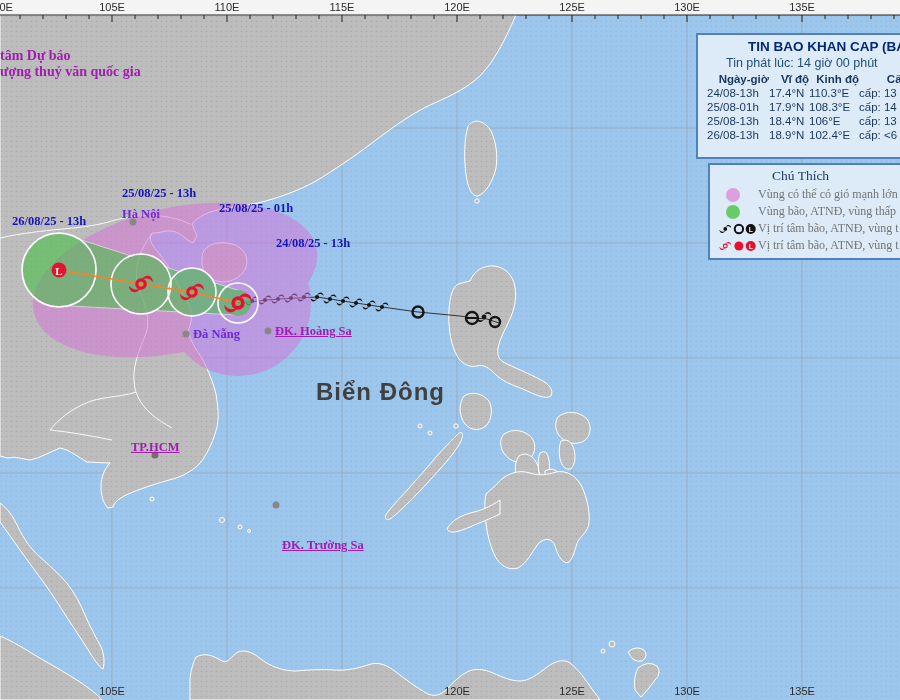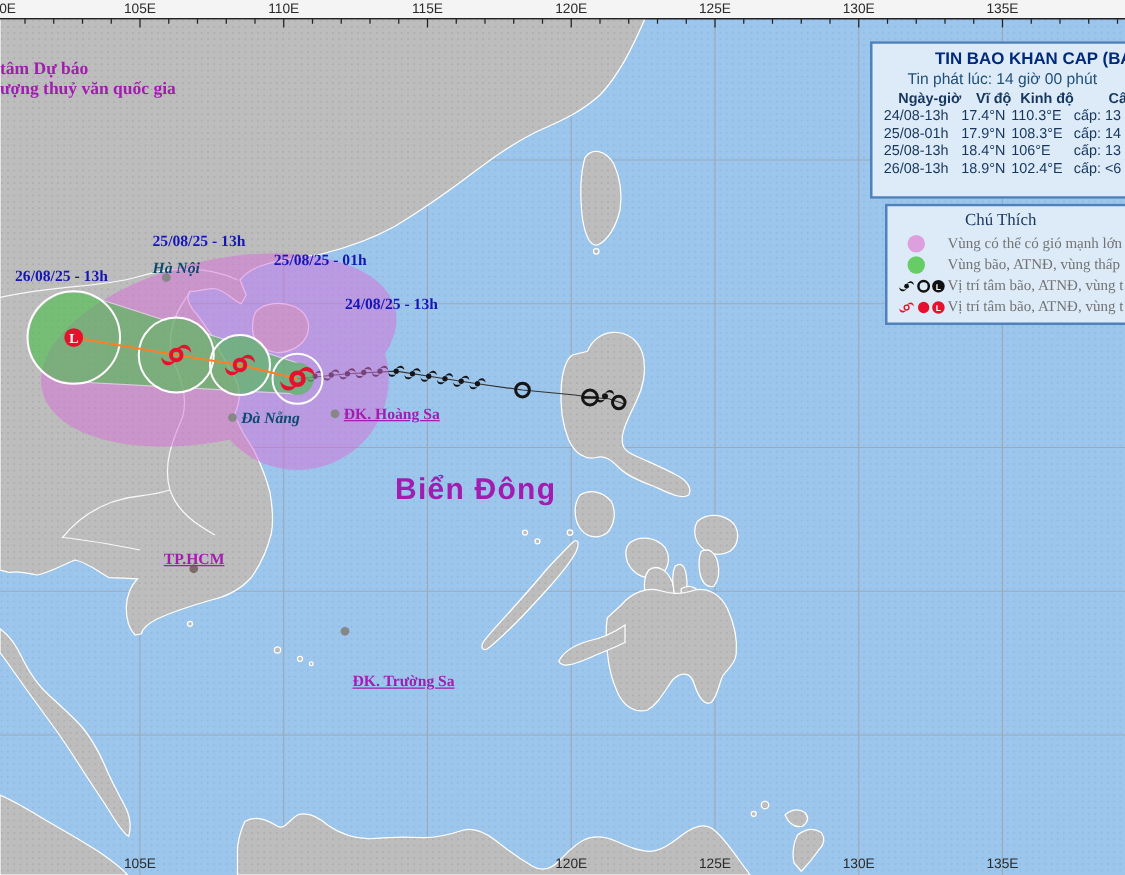--- a/index.html
+++ b/index.html
@@ -8,23 +8,23 @@
   .stage svg.map{position:absolute;left:0;top:0;}
   .abs{position:absolute;white-space:nowrap;}
   
   .axlab{font-size:11px;color:#2b2b2b;width:34px;text-align:center;}
   
   .credit{color:#a21caf;font-family:"Liberation Serif",serif;font-weight:bold;font-size:14px;}
   
   .ttime{color:#1616b6;font-family:"Liberation Serif",serif;font-weight:bold;font-size:12.5px;}
   
   .city{font-family:"Liberation Serif",serif;font-weight:bold;font-size:12.5px;}
-  .city.violet{color:#0c4a6e;font-style:italic;}
+  .city.violet{color:#6d28d9;}
   .city.blue{color:#a21caf;text-decoration:underline;}
-  .seaname{color:#a21caf;font-weight:bold;font-size:24px;letter-spacing:1px;}
+  .seaname{color:#404040;font-weight:bold;font-size:24px;letter-spacing:1px;}
   
   .panel{position:absolute;background:#dcebf7;border:2px solid #4f81bd;color:#17365d;}
   .infobox{left:696px;top:33px;width:300px;height:122px;}
   .ib-title{font-size:13.5px;font-weight:bold;color:#00297a;padding:4px 0 0 50px;}
   .ib-issued{font-size:12.5px;color:#1f4e79;padding:2px 0 3px 28px;}
   .ib-table{margin-left:9px;border-collapse:collapse;font-size:11.5px;color:#17365d;}
   .ib-table th{font-weight:bold;text-align:right;padding:0 0 1px 0;}
   .ib-table td{padding:0;line-height:14px;}
   .c1{width:62px;} .c2{width:40px;} .c3{width:50px;} .c4{width:70px;}
   .legendbox{left:708px;top:163px;width:220px;height:93px;}

